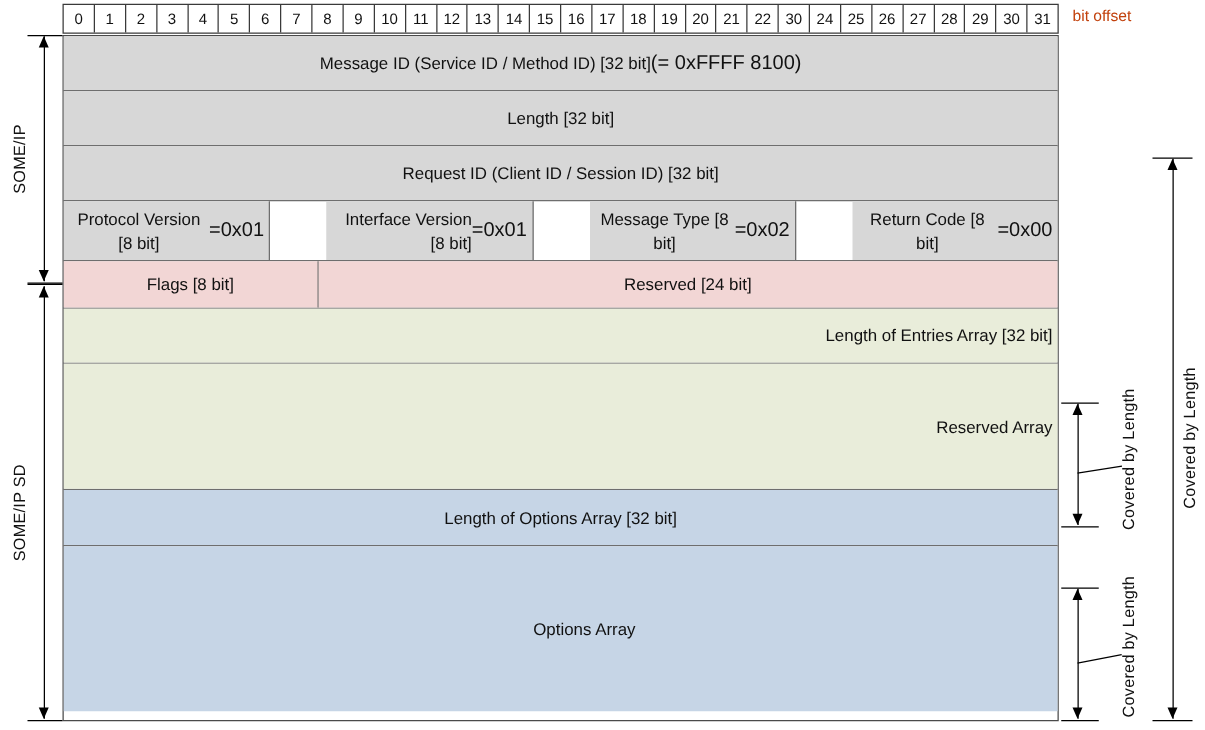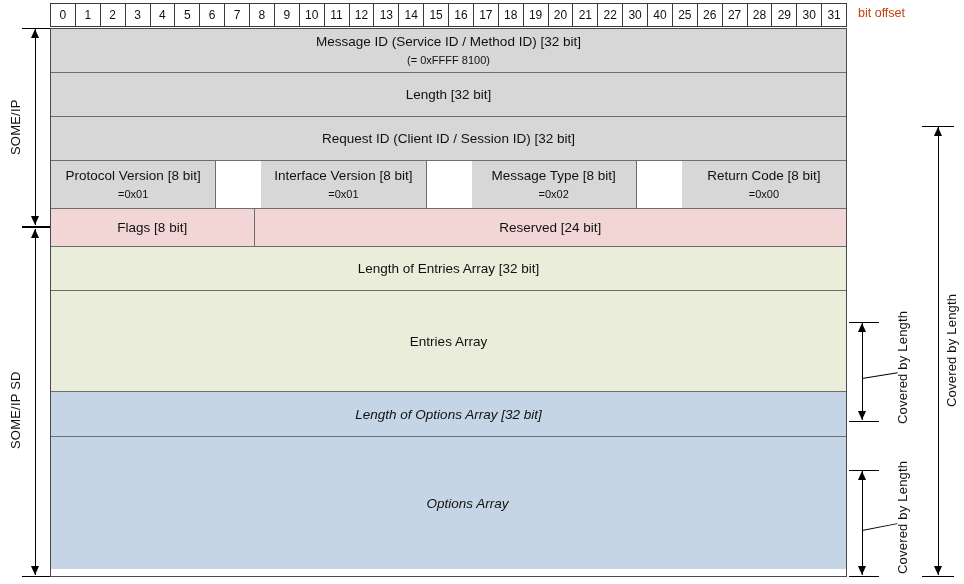--- a/index.html
+++ b/index.html
@@ -66,37 +66,37 @@
   .row {
     display: flex;
     box-sizing: border-box;
     border-bottom: 1px solid #6e6e6e;
     position: relative;
   }
   .row:last-child { border-bottom: none; }
   .cell {
     box-sizing: border-box;
     display: flex;
-    flex-direction: column;
+    flex-direction: row;
     align-items: center;
     justify-content: center;
     text-align: center;
     font-size: 13.5px;
     line-height: 19px;
     padding: 2px 4px;
     border-right: 1px solid #6e6e6e;
     color: #111;
   }
   .cell:last-child { border-right: none; }
-  .cell .sub { font-size: 11px; }
+  .cell .sub { font-size: 16px; }
 
   .gray  { background: #d7d7d7; }
   .pink  { background: #f2d6d5; }
-  .green { background: #e9edda; }
-  .blue  { background: #c6d5e6; font-style: italic; }
+  .green { background: #e9edda; justify-content: flex-end; }
+  .blue  { background: #c6d5e6; }
 
   
   .vlabel {
     position: absolute;
     writing-mode: vertical-rl;
     transform: rotate(180deg);
     font-size: 13px;
     letter-spacing: 0.2px;
     color: #111;
     white-space: nowrap;
@@ -159,21 +159,21 @@
       <div class="bit-cell">14</div>
       <div class="bit-cell">15</div>
       <div class="bit-cell">16</div>
       <div class="bit-cell">17</div>
       <div class="bit-cell">18</div>
       <div class="bit-cell">19</div>
       <div class="bit-cell">20</div>
       <div class="bit-cell">21</div>
       <div class="bit-cell">22</div>
       <div class="bit-cell">30</div>
-      <div class="bit-cell">40</div>
+      <div class="bit-cell">24</div>
       <div class="bit-cell">25</div>
       <div class="bit-cell">26</div>
       <div class="bit-cell">27</div>
       <div class="bit-cell">28</div>
       <div class="bit-cell">29</div>
       <div class="bit-cell">30</div>
       <div class="bit-cell">31</div>
     </div>
   <div class="bit-offset-label">bit offset</div>
 
@@ -220,21 +220,21 @@
           <div>Reserved [24 bit]</div>
         </div>
       </div>
       <div class="row" style="height: 44px;">
         <div class="cell green" style="flex: 32 1 0px;">
           <div>Length of Entries Array  [32 bit]</div>
         </div>
       </div>
       <div class="row" style="height: 101px;">
         <div class="cell green" style="flex: 32 1 0px;">
-          <div>Entries Array</div>
+          <div>Reserved Array</div>
         </div>
       </div>
       <div class="row" style="height: 45px;">
         <div class="cell blue" style="flex: 32 1 0px;">
           <div>Length of Options Array  [32 bit]</div>
         </div>
       </div>
       <div class="row" style="height: 132px;">
         <div class="cell blue" style="flex: 32 1 0px; padding-left: 42px;">
           <div>Options Array</div>

